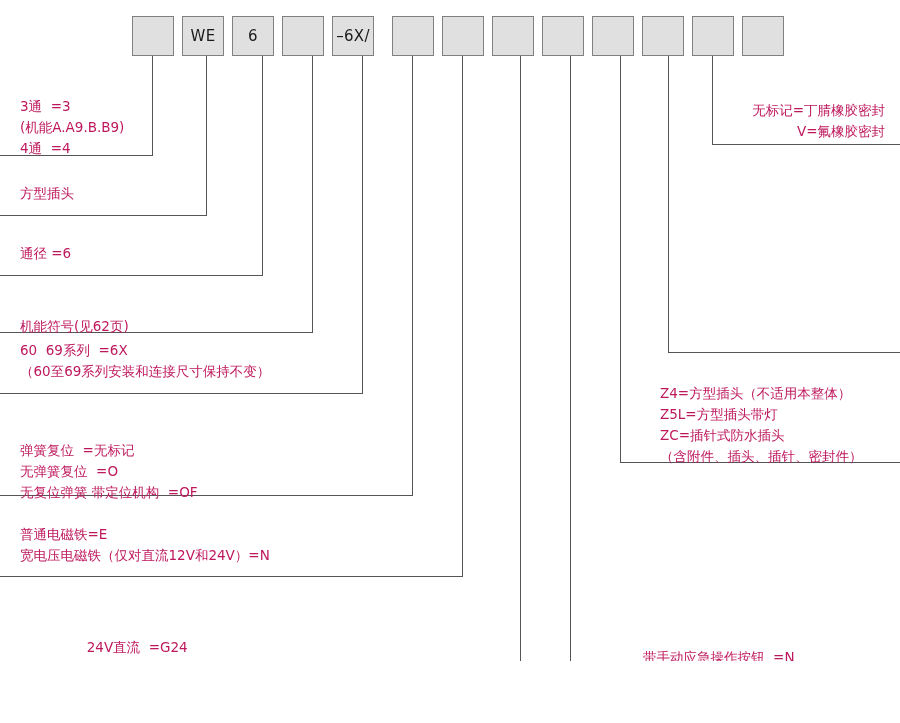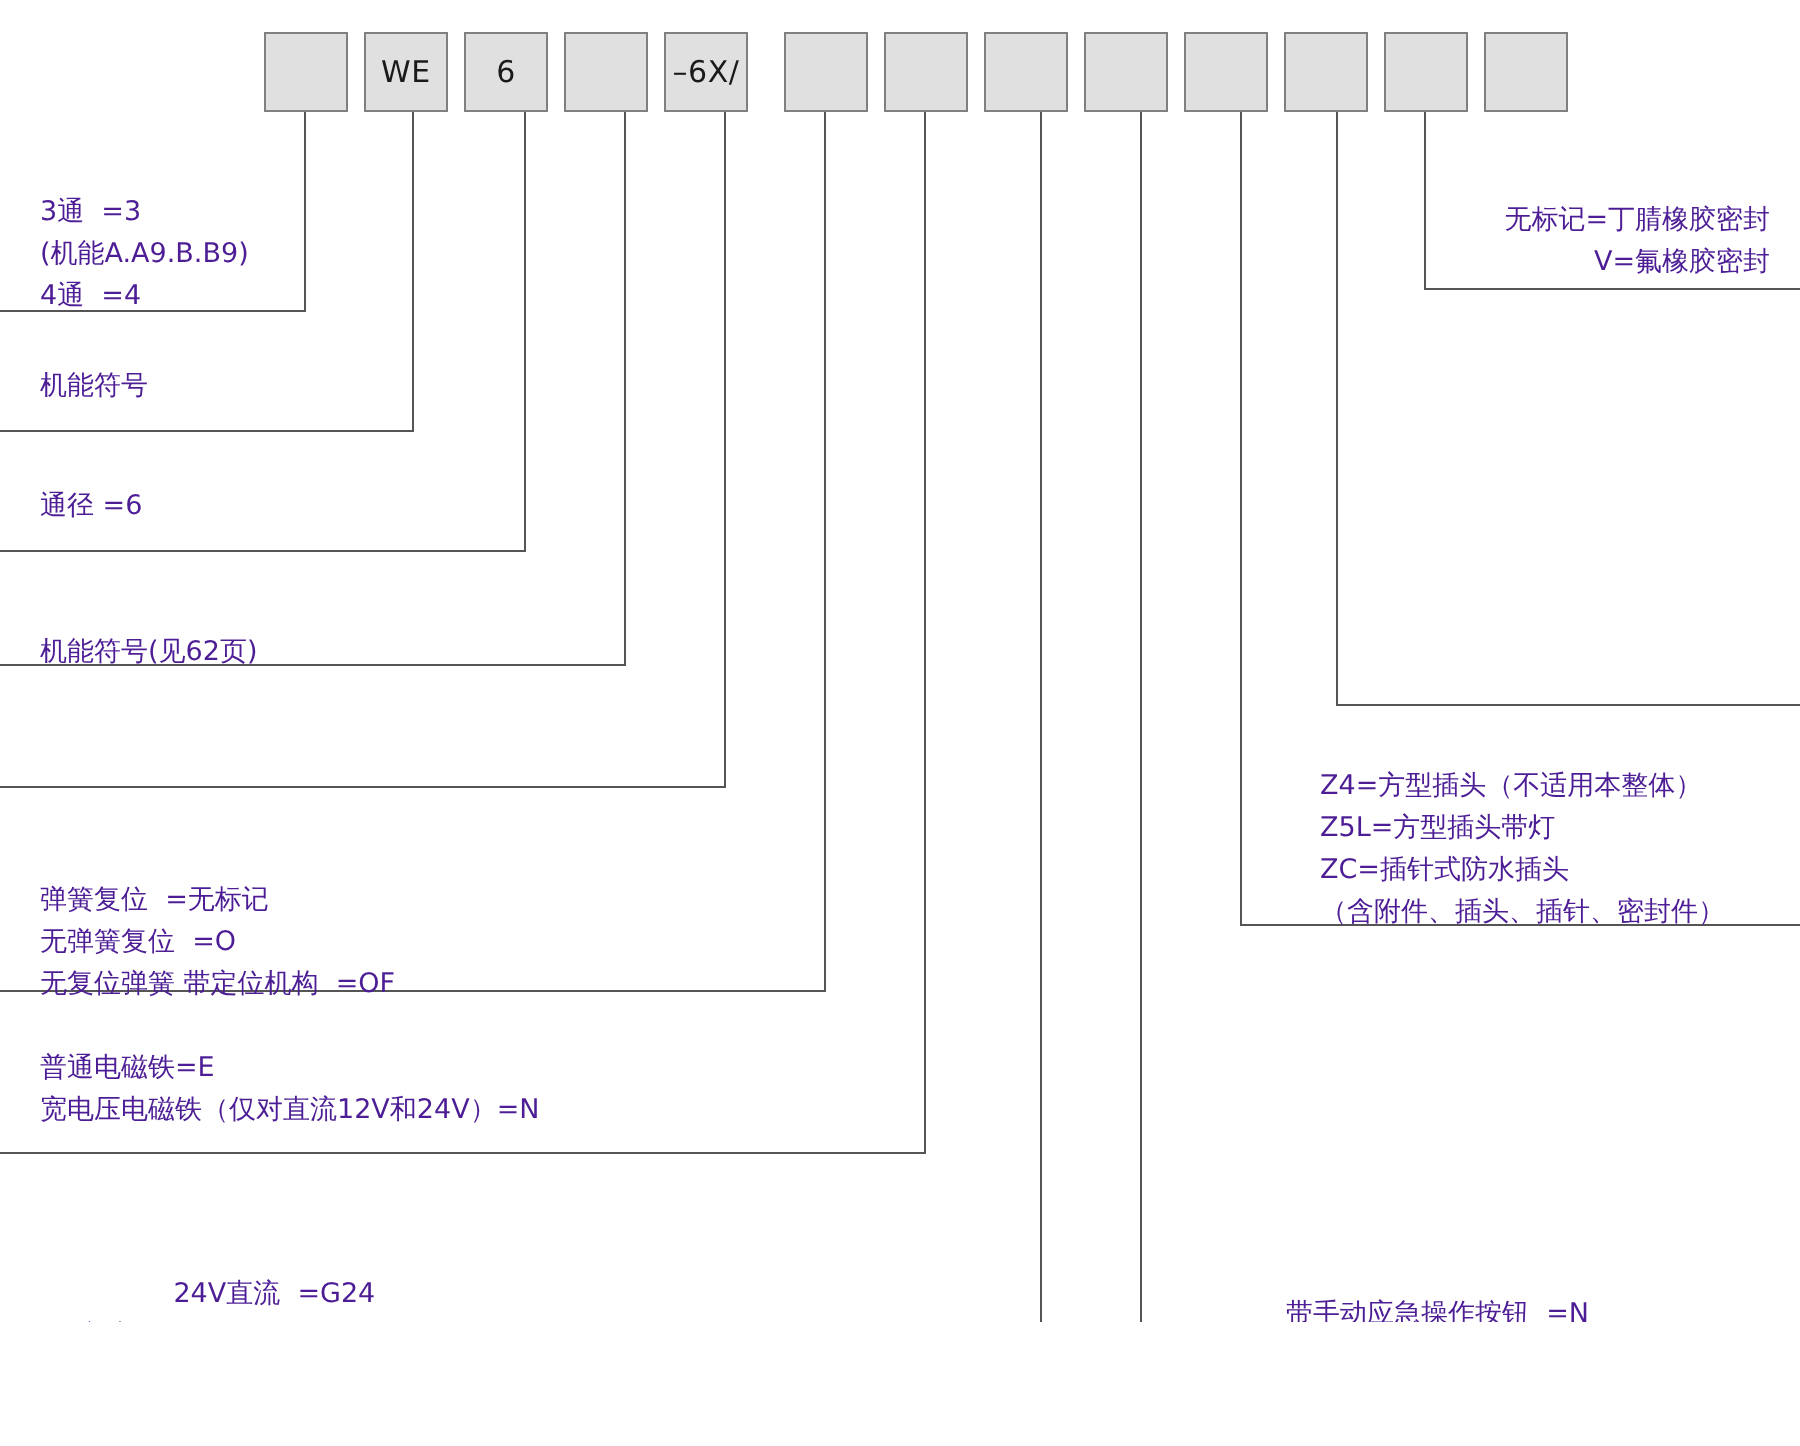--- a/index.html
+++ b/index.html
@@ -40,21 +40,21 @@
   .hline {
     position: absolute;
     height: 1px;
     background: #555555;
   }
   
   .label {
     position: absolute;
     font-size: 13.5px;
     line-height: 21px;
-    color: #4c1d95;
+    color: #be185d;
     white-space: pre;
   }
   .label.right-al {
     text-align: right;
   }
 </style>
 </head>
 <body>
 
 <div id="canvas">
@@ -105,23 +105,25 @@
 
   <div class="vline" style="left:620px; top:56px;  height:407px;"></div>
   <div class="hline" style="left:620px; top:462px; width:280px;"></div>
 
   <div class="vline" style="left:570px; top:56px;  height:637px;"></div>
   <div class="hline" style="left:570px; top:692px; width:330px;"></div>
 
   <div class="label" style="left:20px; top:96px;">3通  =3
 (机能A.A9.B.B9)
 4通  =4</div>
-  <div class="label" style="left:20px; top:183px;">机能符号</div>
+  <div class="label" style="left:20px; top:183px;">方型插头</div>
   <div class="label" style="left:20px; top:243px;">通径 =6</div>
   <div class="label" style="left:20px; top:300px;margin-top:16px;">机能符号(见62页)</div>
+  <div class="label" style="left:20px; top:340px;">60  69系列  =6X
+（60至69系列安装和连接尺寸保持不变）</div>
   <div class="label" style="left:20px; top:440px;">弹簧复位  =无标记
 无弹簧复位  =O
 无复位弹簧 带定位机构  =OF</div>
   <div class="label" style="left:20px; top:524px;">普通电磁铁=E
 宽电压电磁铁（仅对直流12V和24V）=N</div>
   <div class="label" style="left:4px; top:637px;text-align:right;">24V直流  =G24
 220V交流.50Hz  =W220–50
 220V交流本整  =W220R</div>
 
   <div class="label right-al" style="left:660px; top:100px; width:225px;">无标记=丁腈橡胶密封

